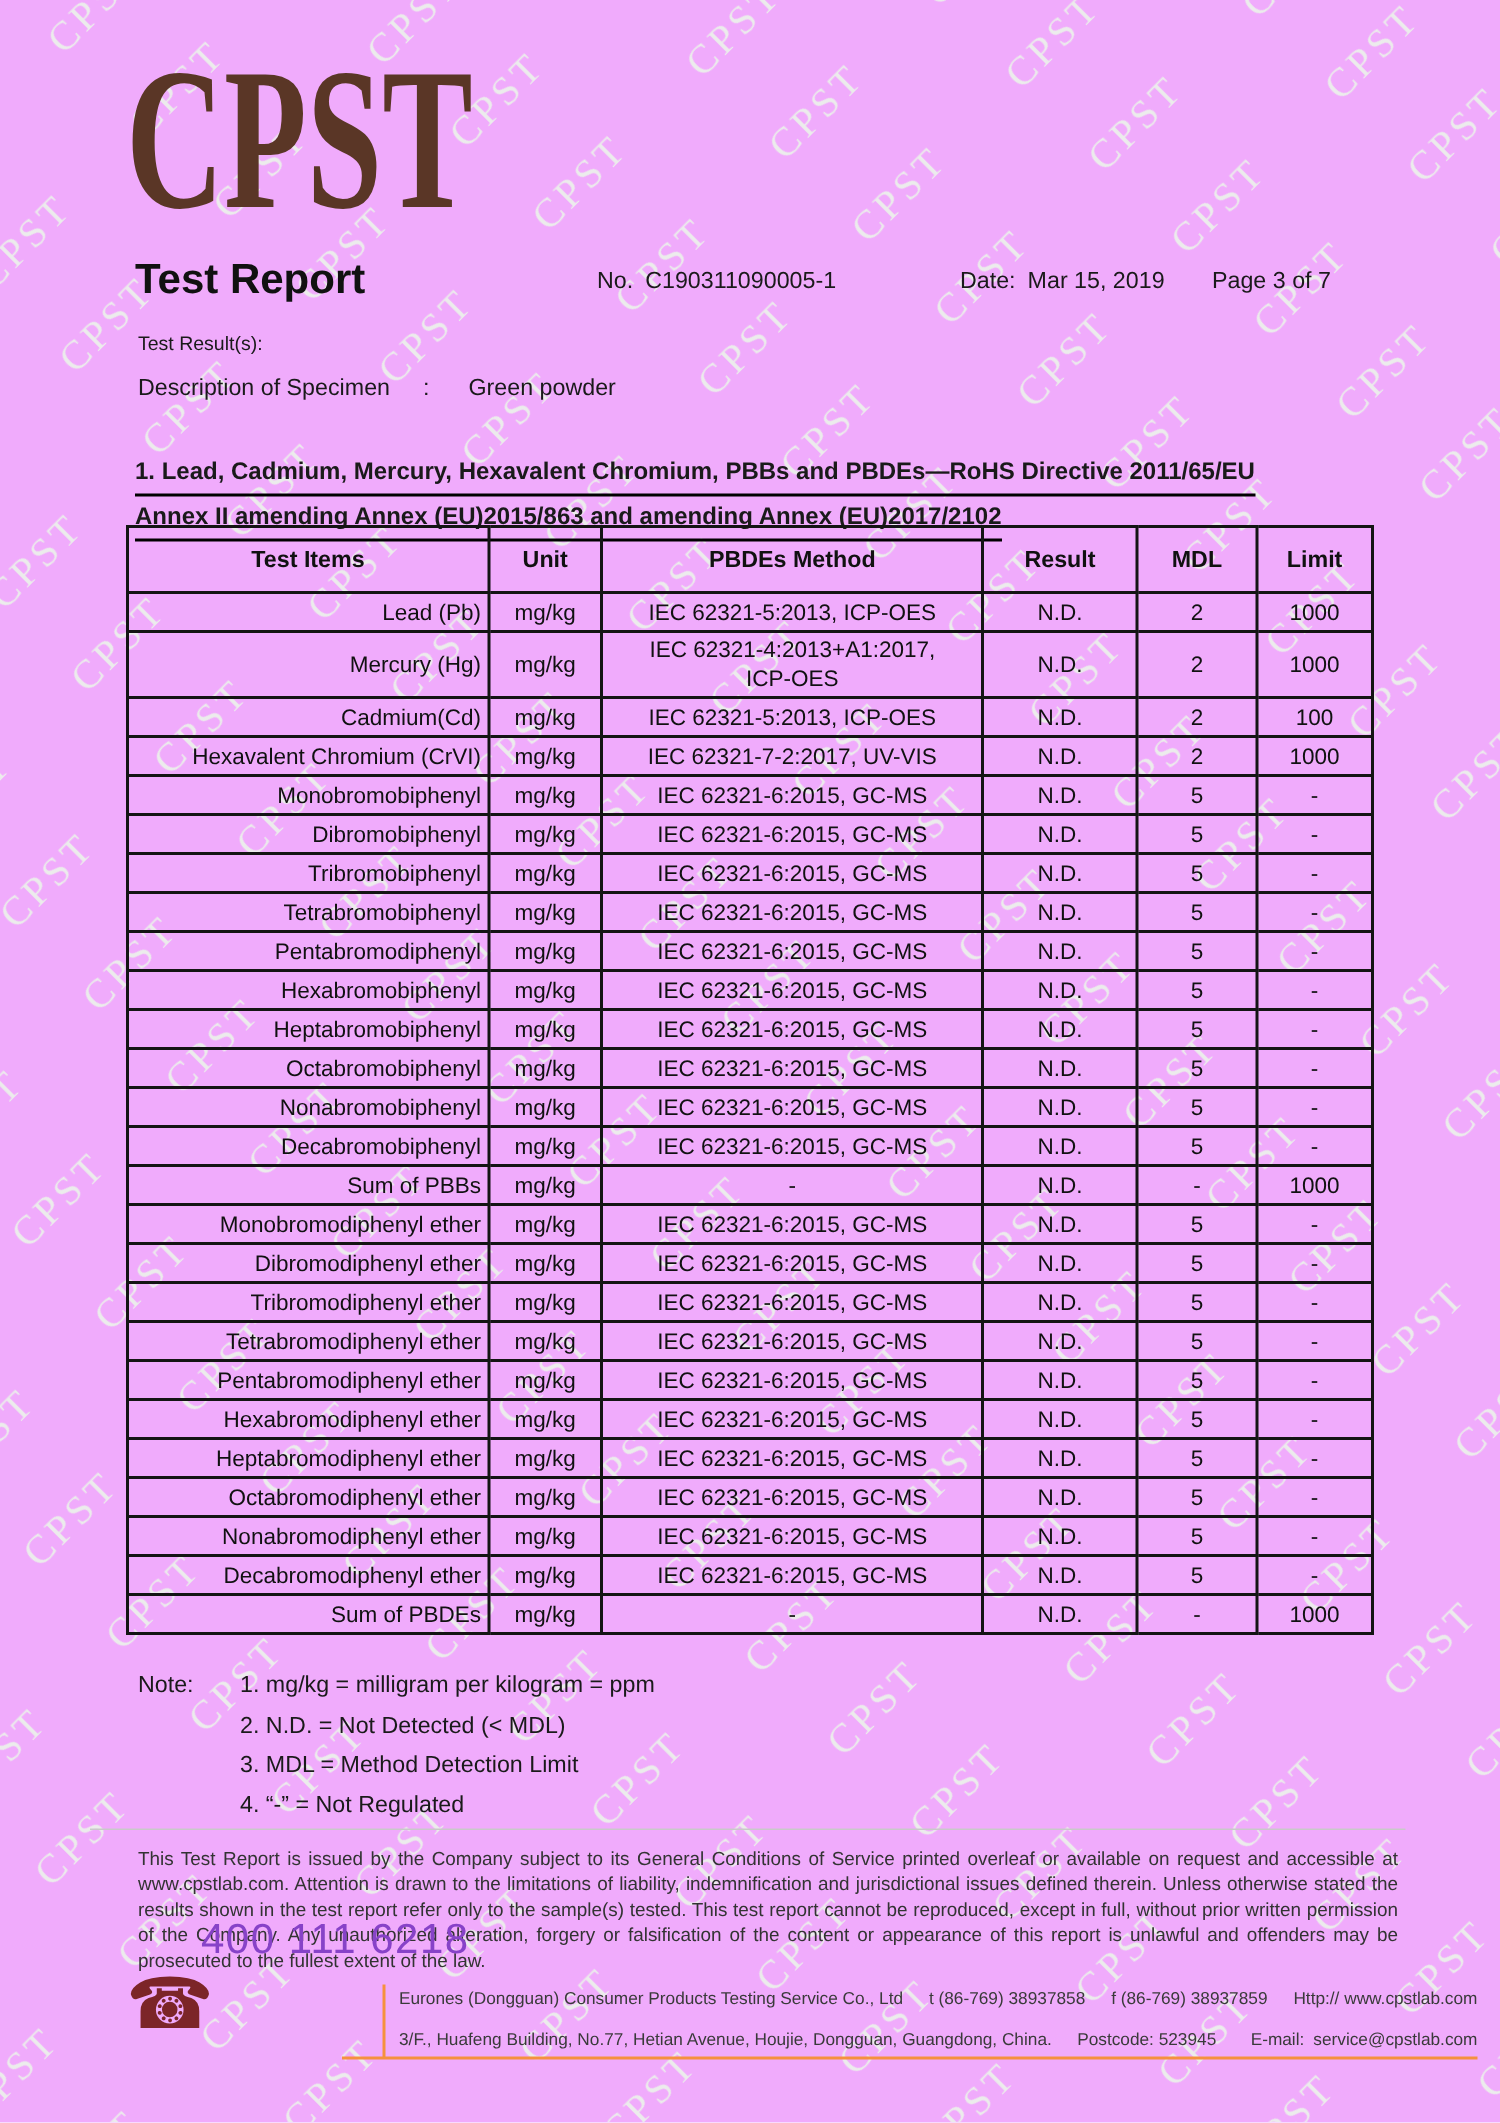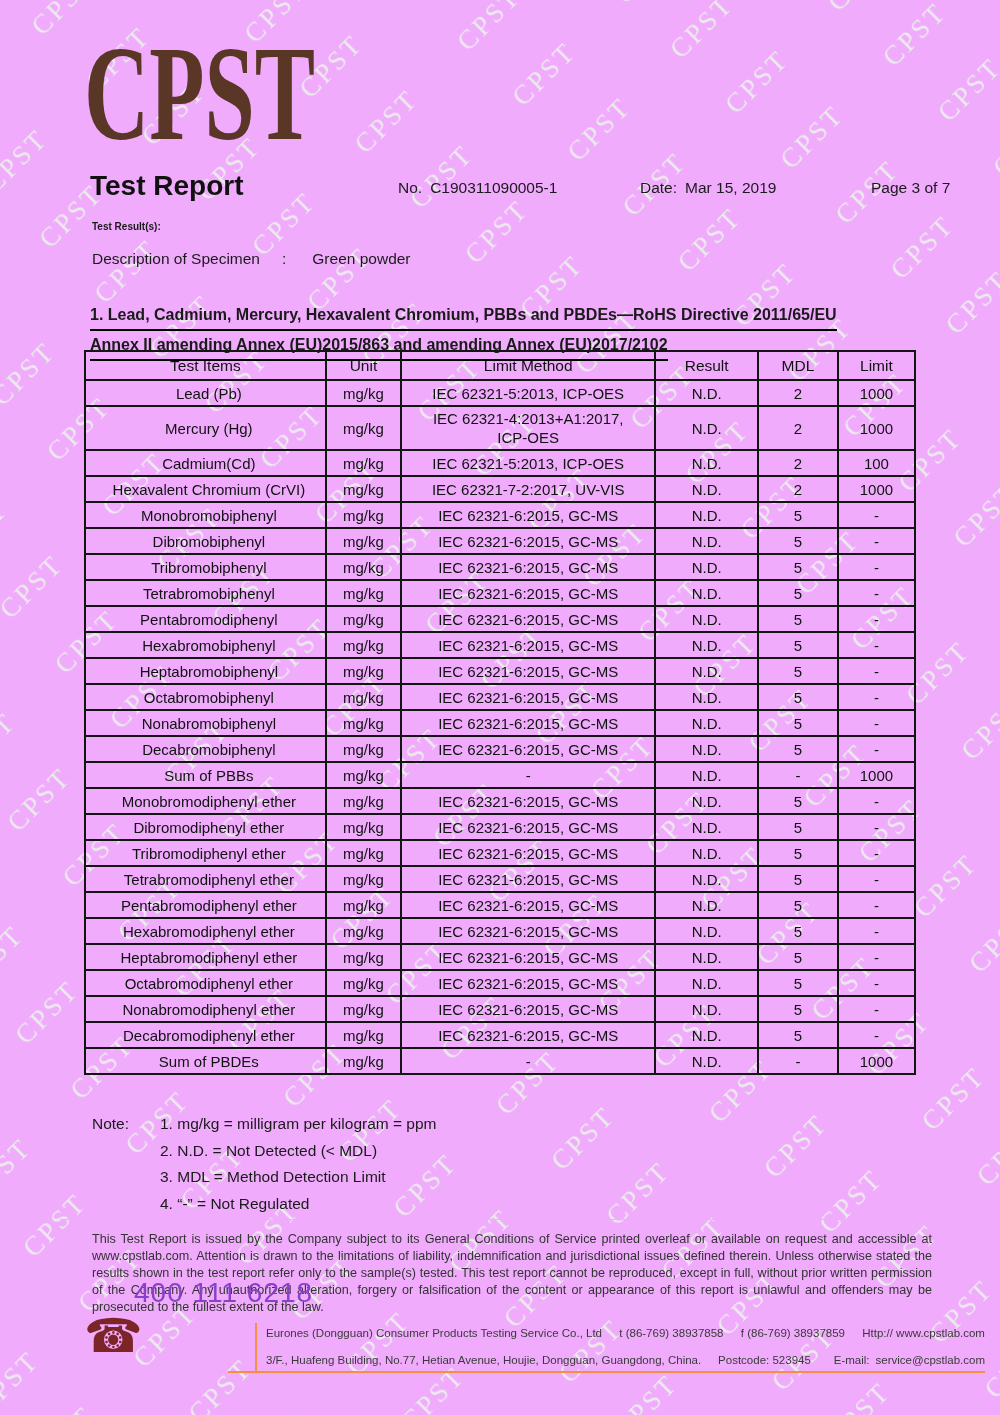--- a/index.html
+++ b/index.html
@@ -26,24 +26,24 @@
     transform: scale(0.67, 1);
     transform-origin: left top;
     white-space: nowrap;
   }
 
   
   .report-title { left: 90px; top: 170px; font-size: 28px; font-weight: bold; color: #111; }
   .meta { top: 179px; font-size: 15.5px; color: #1a1a1a; white-space: nowrap; text-align: center; }
   .meta-no   { left: 398px; }
   .meta-date { left: 640px; }
-  .meta-page { left: 871px; }
+  .meta-page { left: 808px; }
   .meta .lbl { margin-right: 8px; }
 
-  .result-label { left: 92px; top: 221px; font-size: 10px; font-weight: bold; }
+  .result-label { left: 92px; top: 221px; font-size: 13px; font-weight: normal; }
   .specimen { left: 92px; top: 250px; font-size: 15.5px; white-space: nowrap; }
   .specimen .colon { display: inline-block; margin: 0 26px 0 22px; }
 
   
   .section-heading { left: 90px; top: 301px; font-size: 16px; font-weight: bold; line-height: 27px; width: 860px; }
   .section-heading .uline {
     display: inline-block;
     border-bottom: 2px solid #000;
     padding-bottom: 1px;
     white-space: nowrap;
@@ -60,23 +60,23 @@
     color: #111;
   }
   .results-table th, .results-table td {
     border: 2px solid #141414;
     text-align: center;
     vertical-align: middle;
     line-height: 19px;
     padding: 2px 4px;
     overflow: hidden;
   }
-  .results-table th { height: 29px; font-size: 15.5px; font-weight: normal; }
+  .results-table th { height: 44px; font-size: 15.5px; font-weight: bold; }
   .results-table td { height: 26px; }
-  .results-table td.c-item { text-align: center; padding-left: 11px; }
+  .results-table td.c-item { text-align: right; padding-left: 11px; }
   .results-table td.c-method { white-space: pre-line; }
 
   
   .notes { left: 92px; top: 1111px; font-size: 15.5px; }
   .notes .note-row { display: flex; }
   .notes .note-label { width: 68px; line-height: 26.5px; }
   .notes .note-items { list-style: none; }
   .notes .note-items li { line-height: 26.5px; }
 
   
@@ -137,21 +137,21 @@
         <col style="width:9.1%">
         <col style="width:30.6%">
       <col style="width:12.4%">
         <col style="width:9.6%">
         <col style="width:9.3%">
     </colgroup>
     <thead>
       <tr>
         <th>Test Items</th>
         <th>Unit</th>
-        <th>Limit Method</th>
+        <th>PBDEs Method</th>
         <th>Result</th>
         <th>MDL</th>
         <th>Limit</th>
       </tr>
     </thead>
     <tbody>
         <tr>
           <td class="c-item">Lead (Pb)</td>
           <td>mg/kg</td>
           <td class="c-method">IEC 62321-5:2013, ICP-OES</td>

